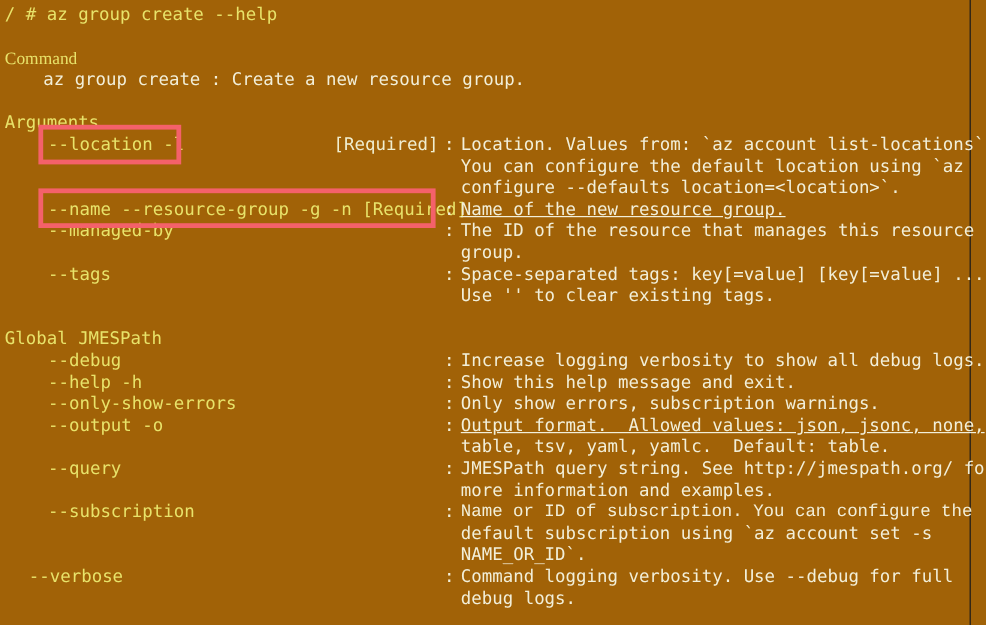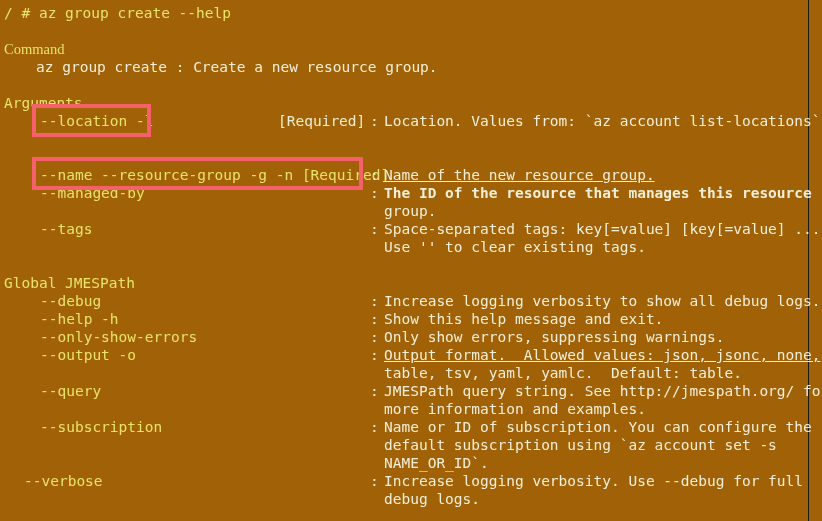--- a/index.html
+++ b/index.html
@@ -87,67 +87,69 @@
 
     <div class="line hdr" style="top:36px;font-family:Liberation Serif, serif;">Command</div>
     <div class="line desc" style="top:54px; left:32px;">az group create : Create a new resource group.</div>
 
     <div class="line hdr" style="top:90px;">Arguments</div>
 
     <div class="col-left opt" style="top:108px; left:36px;">--location -l</div>
     <div class="col-req req" style="top:108px;">[Required]</div>
     <div class="col-colon desc" style="top:108px;">:</div>
     <div class="col-desc desc" style="top:108px;">Location. Values from: `az account list-locations`.</div>
+    <div class="col-desc desc" style="top:126px;">You can configure the default location using `az</div>
+    <div class="col-desc desc" style="top:144px;">configure --defaults location=&lt;location&gt;`.</div>
 
     <div class="col-left opt" style="top:162px; left:36px;">--name --resource-group -g -n [Required]</div>
     <div class="col-colon desc" style="top:162px;">:</div>
     <div class="col-desc desc" style="top:162px;text-decoration:underline;">Name of the new resource group.</div>
 
     <div class="col-left opt" style="top:180px; left:36px;">--managed-by</div>
     <div class="col-colon desc" style="top:180px;">:</div>
-    <div class="col-desc desc" style="top:180px;font-weight:bold;">The ID of the resource that manages this resource</div>
+    <div class="col-desc desc" style="top:180px;">The ID of the resource that manages this resource</div>
     <div class="col-desc desc" style="top:198px;">group.</div>
 
     <div class="col-left opt" style="top:216px; left:36px;">--tags</div>
     <div class="col-colon desc" style="top:216px;">:</div>
     <div class="col-desc desc" style="top:216px;">Space-separated tags: key[=value] [key[=value] ...].</div>
     <div class="col-desc desc" style="top:234px;">Use '' to clear existing tags.</div>
 
     <div class="line hdr" style="top:270px;">Global JMESPath</div>
 
     <div class="col-left opt" style="top:288px; left:36px;">--debug</div>
     <div class="col-colon desc" style="top:288px;">:</div>
     <div class="col-desc desc" style="top:288px;">Increase logging verbosity to show all debug logs.</div>
 
     <div class="col-left opt" style="top:306px; left:36px;">--help -h</div>
     <div class="col-colon desc" style="top:306px;">:</div>
     <div class="col-desc desc" style="top:306px;">Show this help message and exit.</div>
 
     <div class="col-left opt" style="top:324px; left:36px;">--only-show-errors</div>
     <div class="col-colon desc" style="top:324px;">:</div>
-    <div class="col-desc desc" style="top:324px;">Only show errors, suppressing warnings.</div>
+    <div class="col-desc desc" style="top:324px;">Only show errors, subscription warnings.</div>
 
     <div class="col-left opt" style="top:342px; left:36px;">--output -o</div>
     <div class="col-colon desc" style="top:342px;">:</div>
     <div class="col-desc desc" style="top:342px;text-decoration:underline;">Output format.  Allowed values: json, jsonc, none,</div>
     <div class="col-desc desc" style="top:360px;">table, tsv, yaml, yamlc.  Default: table.</div>
 
     <div class="col-left opt" style="top:378px; left:36px;text-align:center;">--query</div>
     <div class="col-colon desc" style="top:378px;">:</div>
     <div class="col-desc desc" style="top:378px;">JMESPath query string. See http://jmespath.org/ for</div>
     <div class="col-desc desc" style="top:396px;">more information and examples.</div>
 
     <div class="col-left opt" style="top:414px; left:36px;">--subscription</div>
     <div class="col-colon desc" style="top:414px;">:</div>
-    <div class="col-desc desc" style="top:414px;">Name or ID of subscription. You can configure the</div>
+    <div class="col-desc desc" style="top:414px;font-family:Liberation Mono, monospace;">Name or ID of subscription. You can configure the</div>
     <div class="col-desc desc" style="top:432px;">default subscription using `az account set -s</div>
     <div class="col-desc desc" style="top:450px;">NAME_OR_ID`.</div>
 
     <div class="col-left opt" style="top:468px; left:20px;">--verbose</div>
     <div class="col-colon desc" style="top:468px;">:</div>
-    <div class="col-desc desc" style="top:468px;">Increase logging verbosity. Use --debug for full</div>
+    <div class="col-desc desc" style="top:468px;">Command logging verbosity. Use --debug for full</div>
     <div class="col-desc desc" style="top:486px;">debug logs.</div>
 
   </div>
 
   <div class="hl-box" style="left:32px; top:104px; width:119px; height:33px;"></div>
   <div class="hl-box" style="left:32px; top:157px; width:331px; height:33px;"></div>
 </div>
 
 </body></html>

